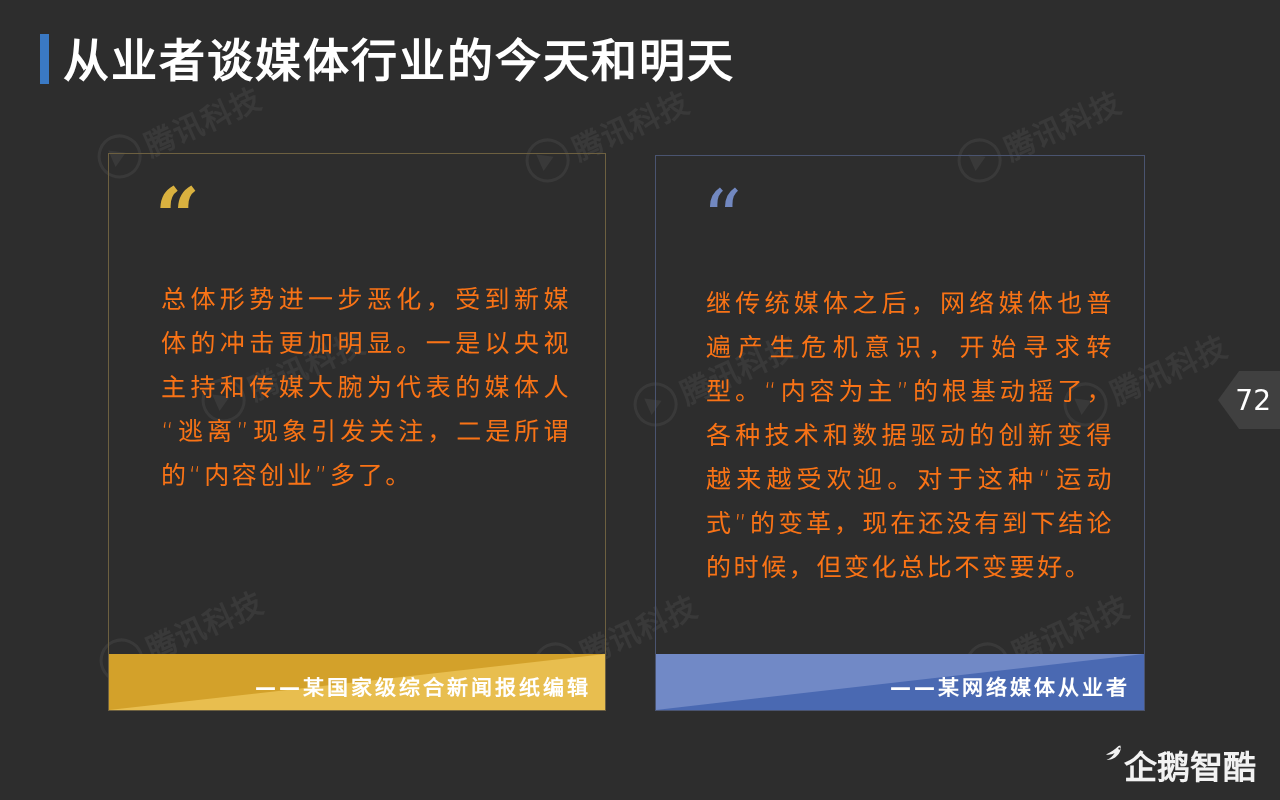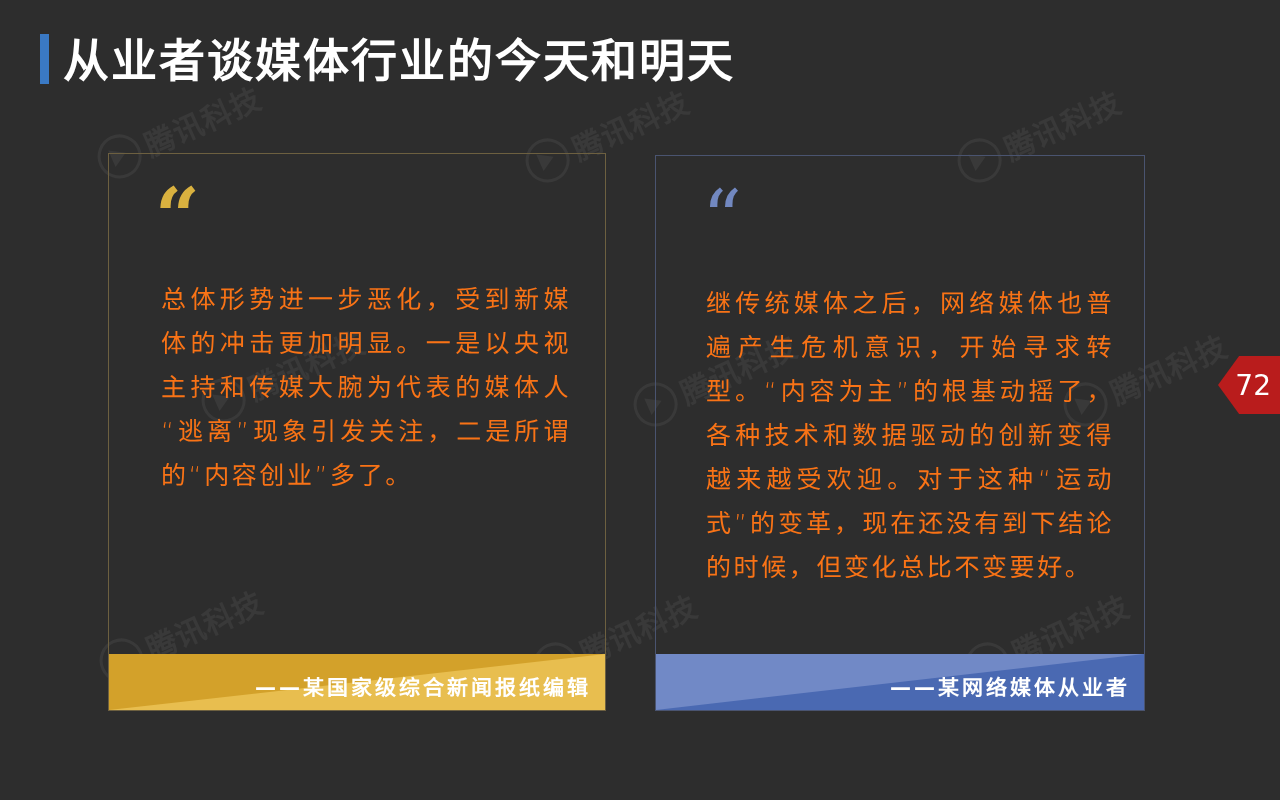--- a/index.html
+++ b/index.html
@@ -185,24 +185,24 @@
     letter-spacing: 3px;
     font-weight: 700;
     white-space: nowrap;
     font-family: "DejaVu Sans", "Liberation Sans", sans-serif;
   }
 
   
   .page-badge {
     position: absolute;
     right: 0;
-    top: 356px;
+    top: 371px;
     width: 62px;
     height: 58px;
-    background: #b91c1c;
+    background: #404040;
     clip-path: polygon(0 50%, 34% 0, 100% 0, 100% 100%, 34% 100%);
     display: flex;
     align-items: center;
     justify-content: flex-end;
     z-index: 6;
   }
   .page-badge-number {
     color: #ffffff;
     font-size: 28px;
     padding-right: 9px;
@@ -307,14 +307,23 @@
         <div class="attrib-text">——某网络媒体从业者</div>
       </div>
     </div>
 
   </div>
 
   <div class="page-badge">
     <span class="page-badge-number">72</span>
   </div>
 
+  <div class="brand-logo">
+    <span class="brand-penguin">
+      <svg width="30" height="40" viewBox="0 0 30 40" xmlns="http://www.w3.org/2000/svg">
+        <path d="M20.5 2 C17 5.5 12.5 8.5 8 10.5 C11 11 14 10.4 16.6 9 C14.8 12.2 12 14.6 8.6 16 C13.4 16.2 18 13.8 20.8 9.8 C22.6 7.2 23.2 4.4 22.4 1.6 Z" fill="#f2f2f2"></path>
+        <circle cx="21.4" cy="4.6" r="1.1" fill="#2d2d2d"></circle>
+      </svg>
+    </span>
+    <span class="brand-name">企鹅智酷</span>
+  </div>
 
 </div>
 
 </body></html>

